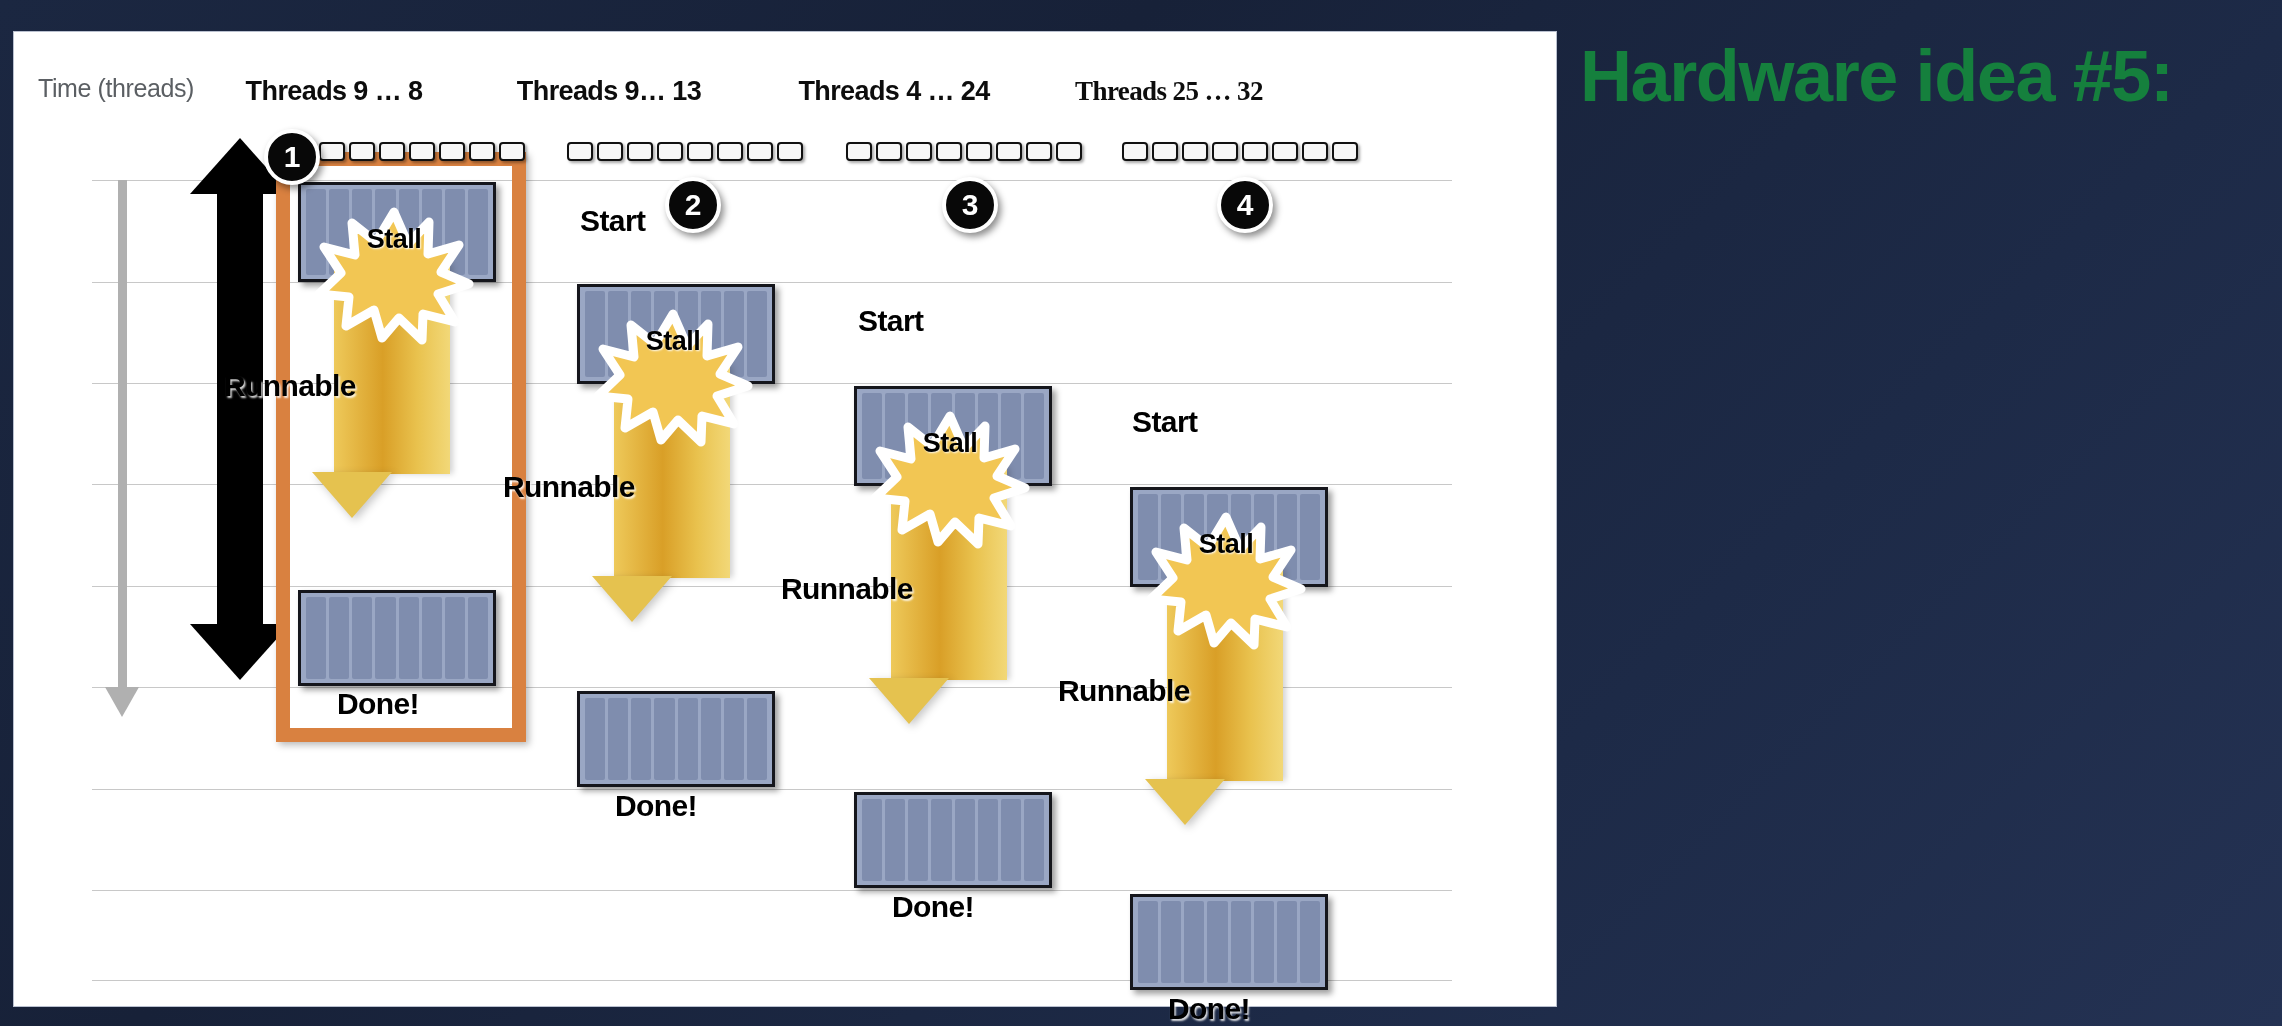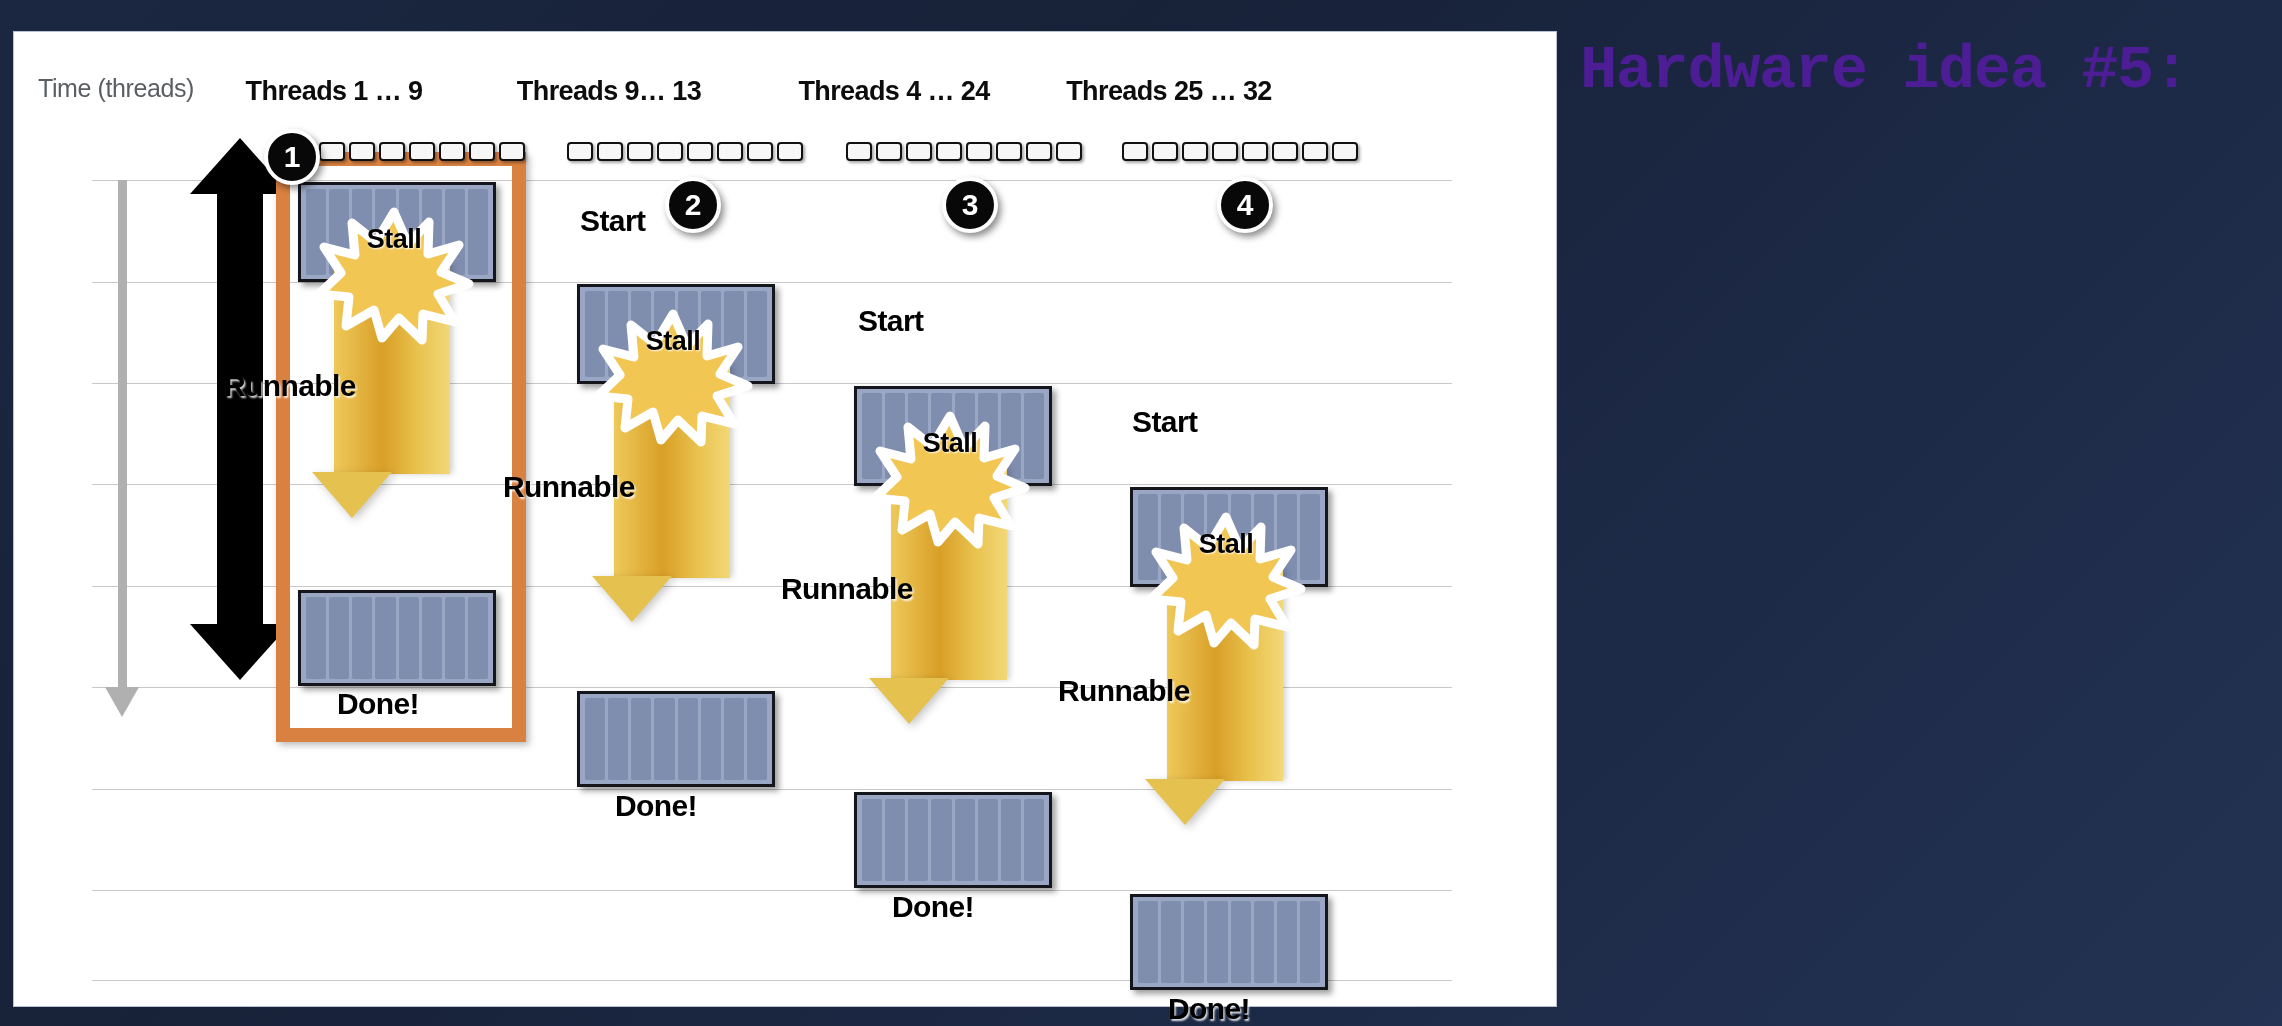--- a/index.html
+++ b/index.html
@@ -120,22 +120,22 @@
   
   .cap{
     position:absolute;font-size:30px;font-weight:bold;color:#000;
     white-space:nowrap;letter-spacing:-.6px;
     text-shadow:1.5px 1.5px 2px rgba(255,255,255,.85);
   }
 
   
   #panel{position:absolute;left:1580px;top:38px;width:690px;}
   #panel .ttl{
-    font-size:62px;font-weight:bold;color:#4c1d95;line-height:1.06;
-    letter-spacing:-1.4px;margin:0 0 6px 0;white-space:nowrap;font-family:Liberation Mono, monospace;
+    font-size:72px;font-weight:bold;color:#15803d;line-height:1.06;
+    letter-spacing:-1.4px;margin:0 0 6px 0;white-space:nowrap;
   }
   #panel .hl{
     display:table;font-size:60px;font-weight:bold;color:#f7f549;
     background:#252d0b;line-height:1.08;letter-spacing:-1.3px;
     padding:2px 8px 4px 4px;margin-bottom:5px;white-space:nowrap;
   }
 
   
   .clip-ttl{
     position:absolute;left:300px;top:-30px;
@@ -147,24 +147,24 @@
 <body>
 
 <div id="root">
 
   <div class="clip-ttl"></div>
 
   <div id="canvas">
 
     <div class="time-label">Time (threads)</div>
 
-    <div class="col-head" style="left:200px;width:240px;">Threads 1 … 9</div>
+    <div class="col-head" style="left:200px;width:240px;">Threads 9 … 8</div>
     <div class="col-head" style="left:475px;width:240px;">Threads  9… 13</div>
     <div class="col-head" style="left:755px;width:250px;">Threads 4 … 24</div>
-    <div class="col-head" style="left:1030px;width:250px;">Threads 25 … 32</div>
+    <div class="col-head" style="left:1030px;width:250px;font-family:Liberation Serif, serif;">Threads 25 … 32</div>
 
     <div class="grid" style="top:148px;"></div>
     <div class="grid" style="top:250px;"></div>
     <div class="grid" style="top:351px;"></div>
     <div class="grid" style="top:452px;"></div>
     <div class="grid" style="top:554px;"></div>
     <div class="grid" style="top:655px;"></div>
     <div class="grid" style="top:757px;"></div>
     <div class="grid" style="top:858px;"></div>
     <div class="grid" style="top:948px;"></div>

